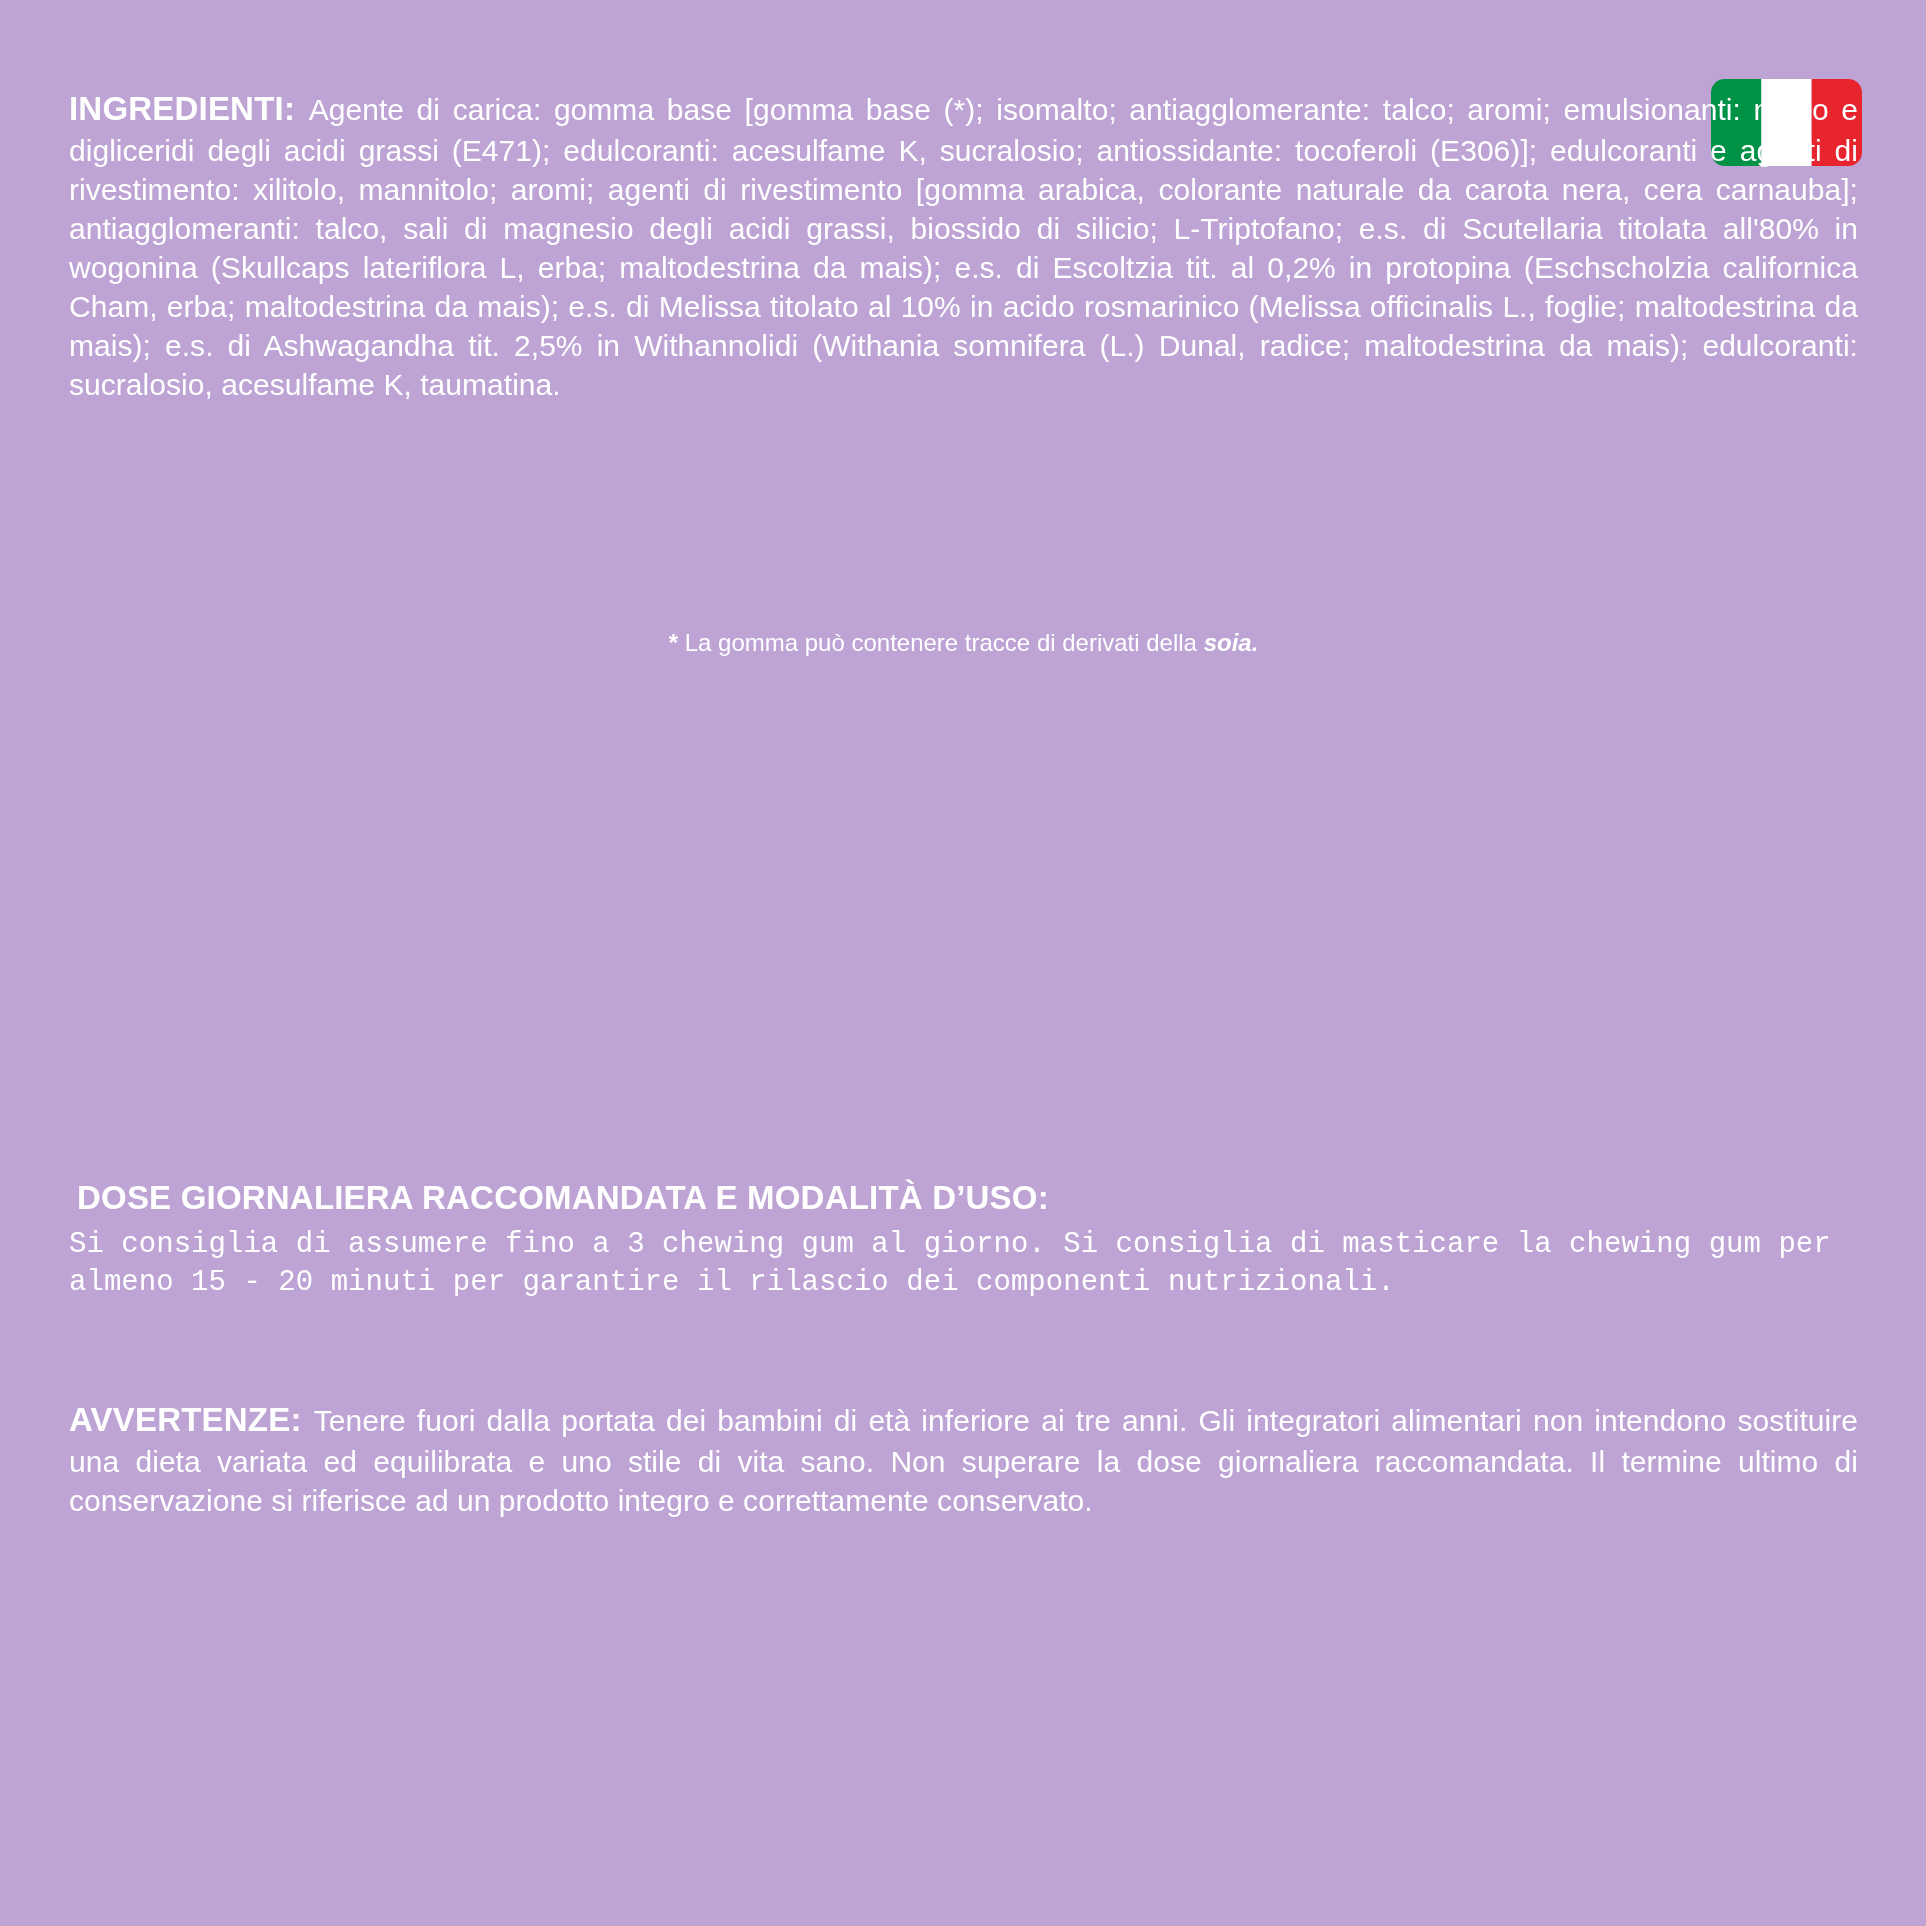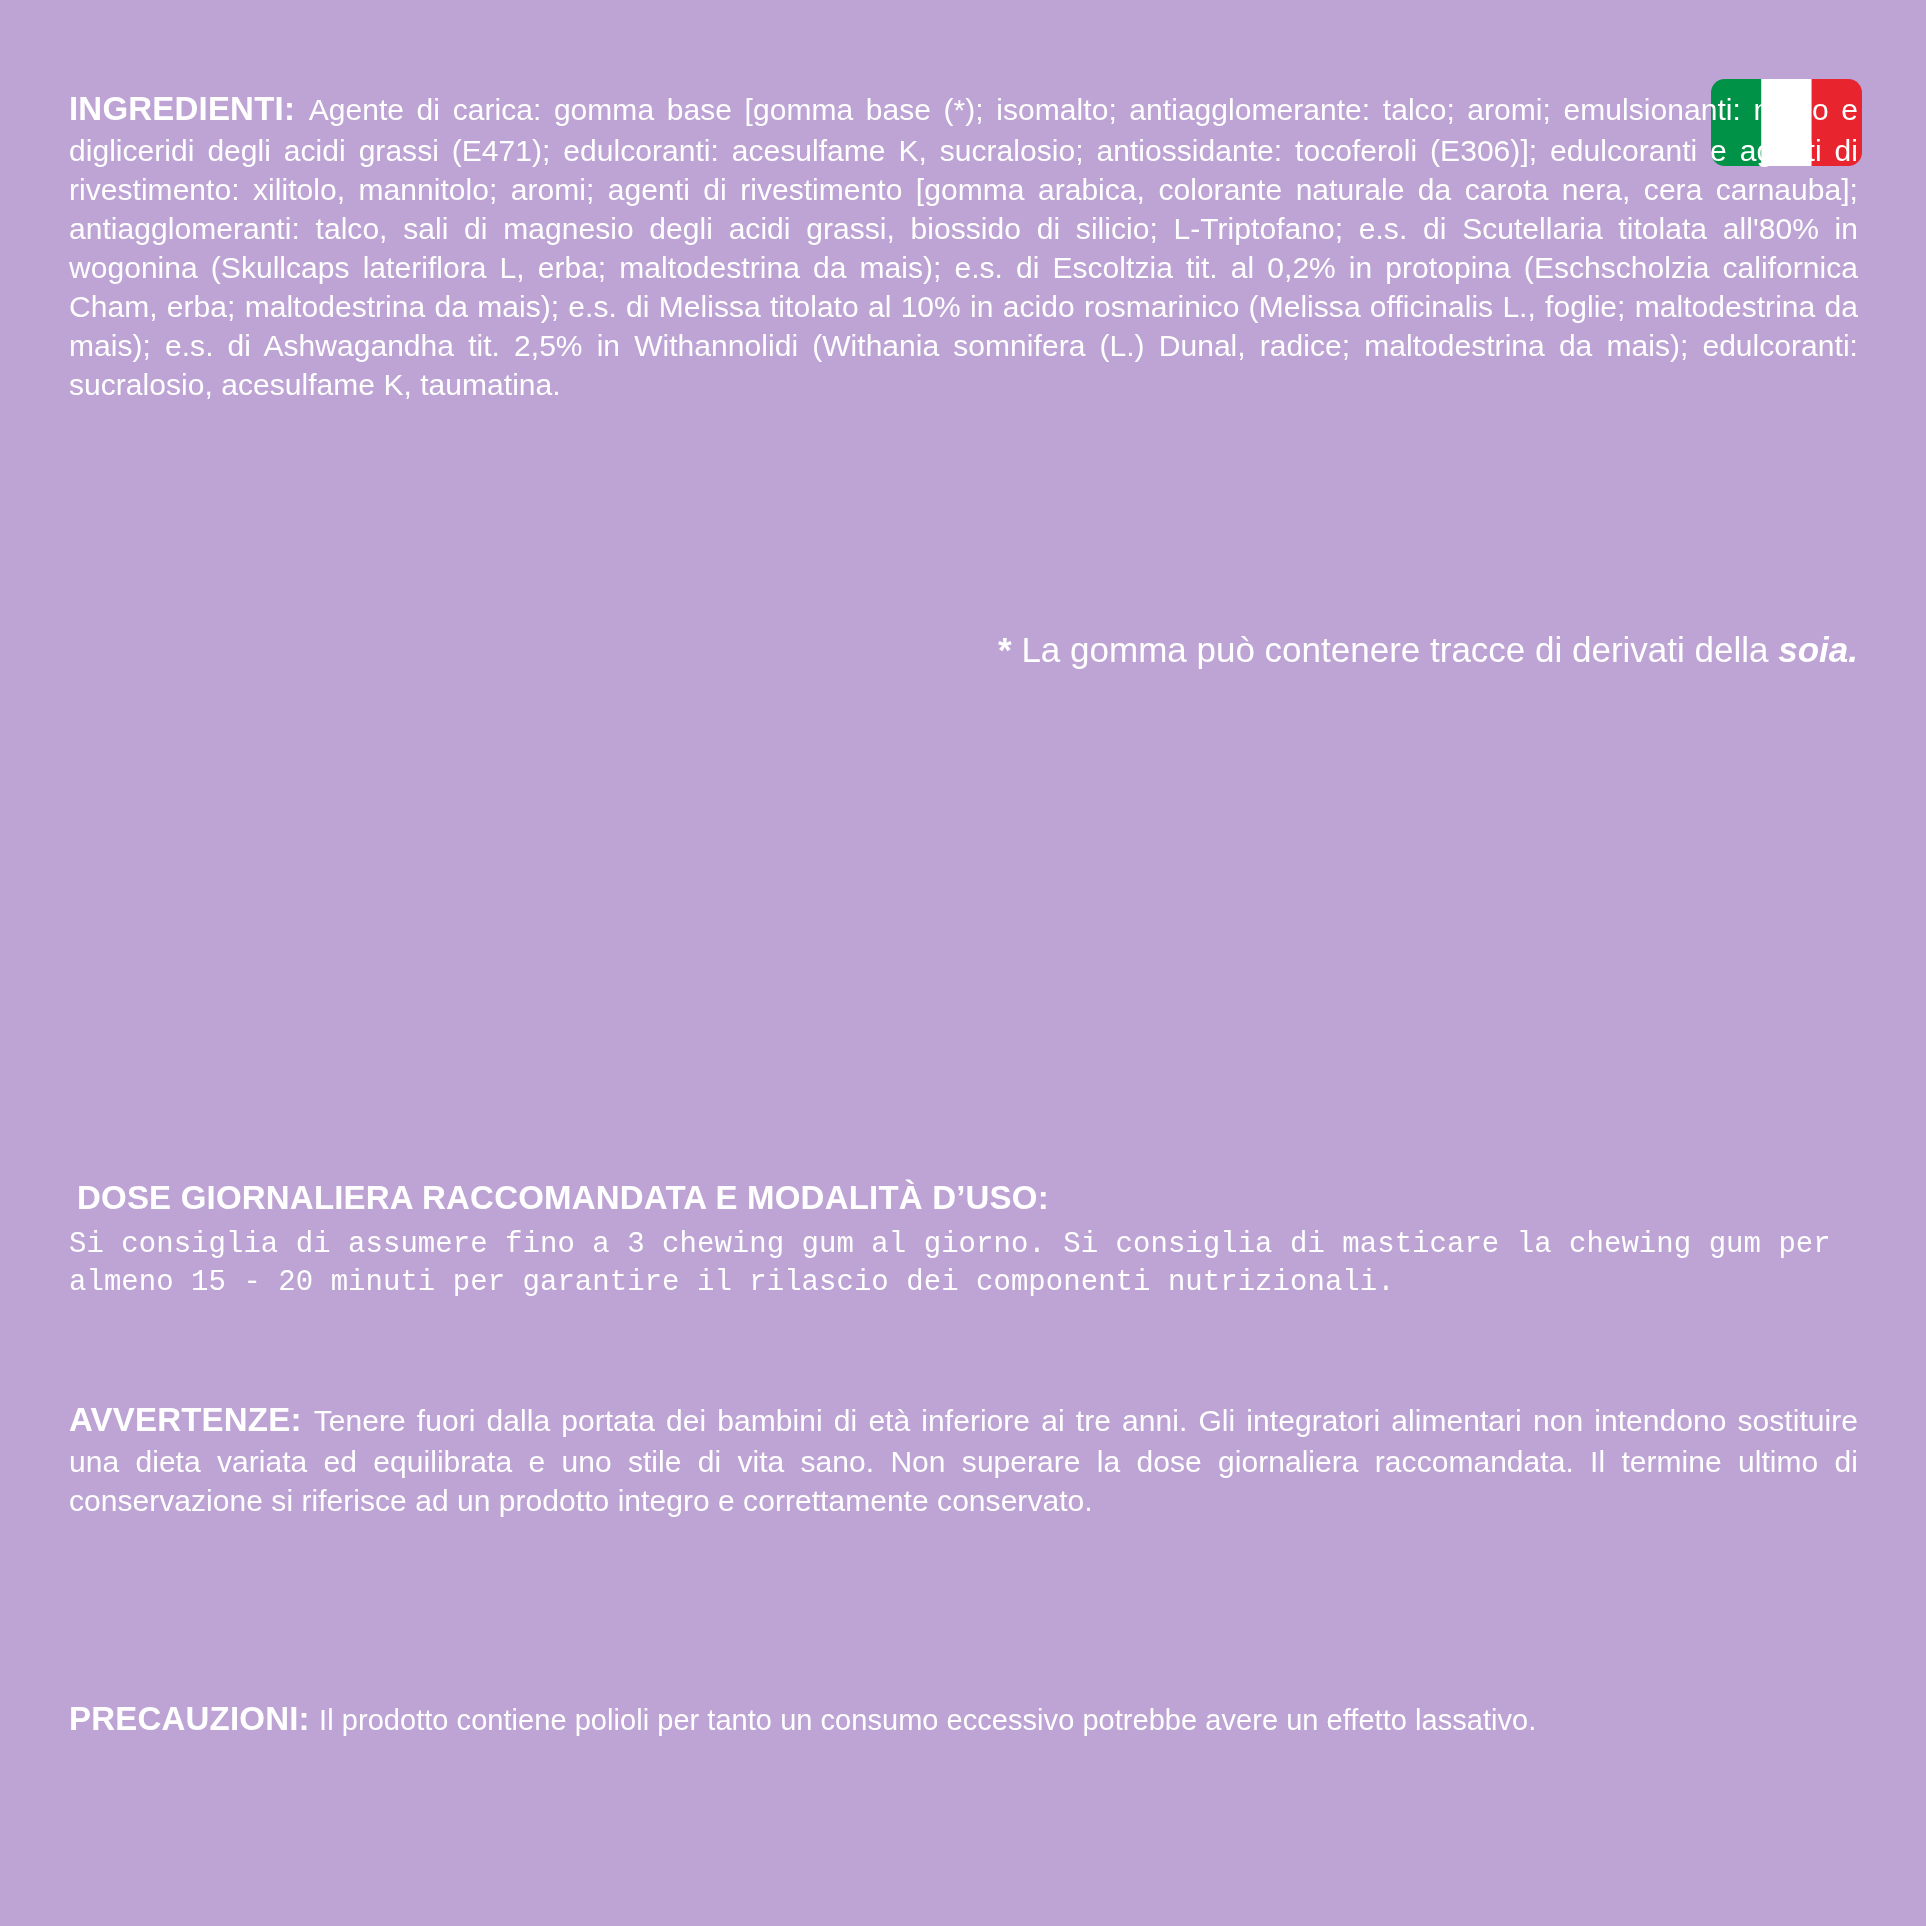--- a/index.html
+++ b/index.html
@@ -73,23 +73,23 @@
   .hdr-block {
     margin: 8px;
     font-weight: 700;
     font-size: 33px;
     line-height: 1.22;
     letter-spacing: 0.2px;
   }
 
   .note {
     margin: 0;
-    font-size: 35px;
+    font-size: 24px;
     line-height: 1.30;
-    text-align: right;
+    text-align: center;
   }
   .note .star { font-weight: 700; }
   .note .em { font-weight: 700; font-style: italic; }
 
   .body-small {
     font-size: 29px;
   }
 
   
   #b-ingredients   { top: 72px; }
@@ -129,18 +129,15 @@
 
   <section class="block" id="b-dose">
     <p class="hdr-block">DOSE GIORNALIERA RACCOMANDATA E MODALITÀ D’USO:</p>
     <p class="para nojust">Si consiglia di assumere fino a 3 chewing gum al giorno. Si consiglia di masticare la chewing gum per almeno 15 - 20 minuti per garantire il rilascio dei componenti nutrizionali.</p>
   </section>
 
   <section class="block" id="b-avvertenze">
     <p class="para"><span class="lead">AVVERTENZE: </span><span>Tenere fuori dalla portata dei bambini di età inferiore ai tre anni. Gli integratori alimentari non intendono sostituire una dieta variata ed equilibrata e uno stile di vita sano. Non superare la dose giornaliera raccomandata. Il termine ultimo di conservazione si riferisce ad un prodotto integro e correttamente conservato.</span></p>
   </section>
 
-  <section class="block" id="b-precauzioni">
-    <p class="para"><span class="lead">PRECAUZIONI: </span><span>Il prodotto contiene polioli per tanto un consumo eccessivo potrebbe avere un effetto lassativo.</span></p>
-  </section>
 
 </div>
 
 
 </body></html>

